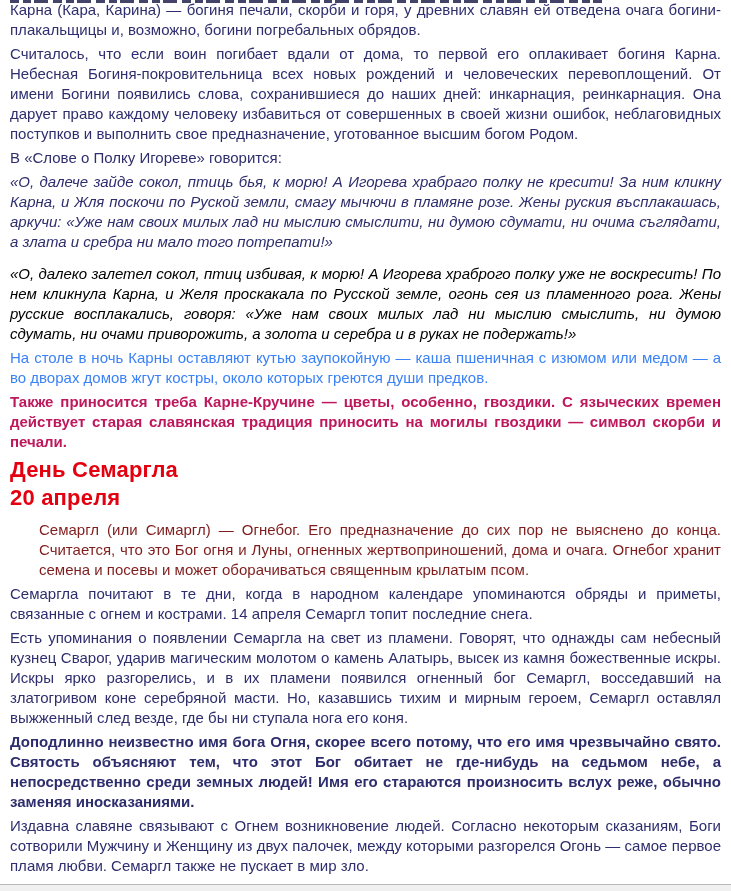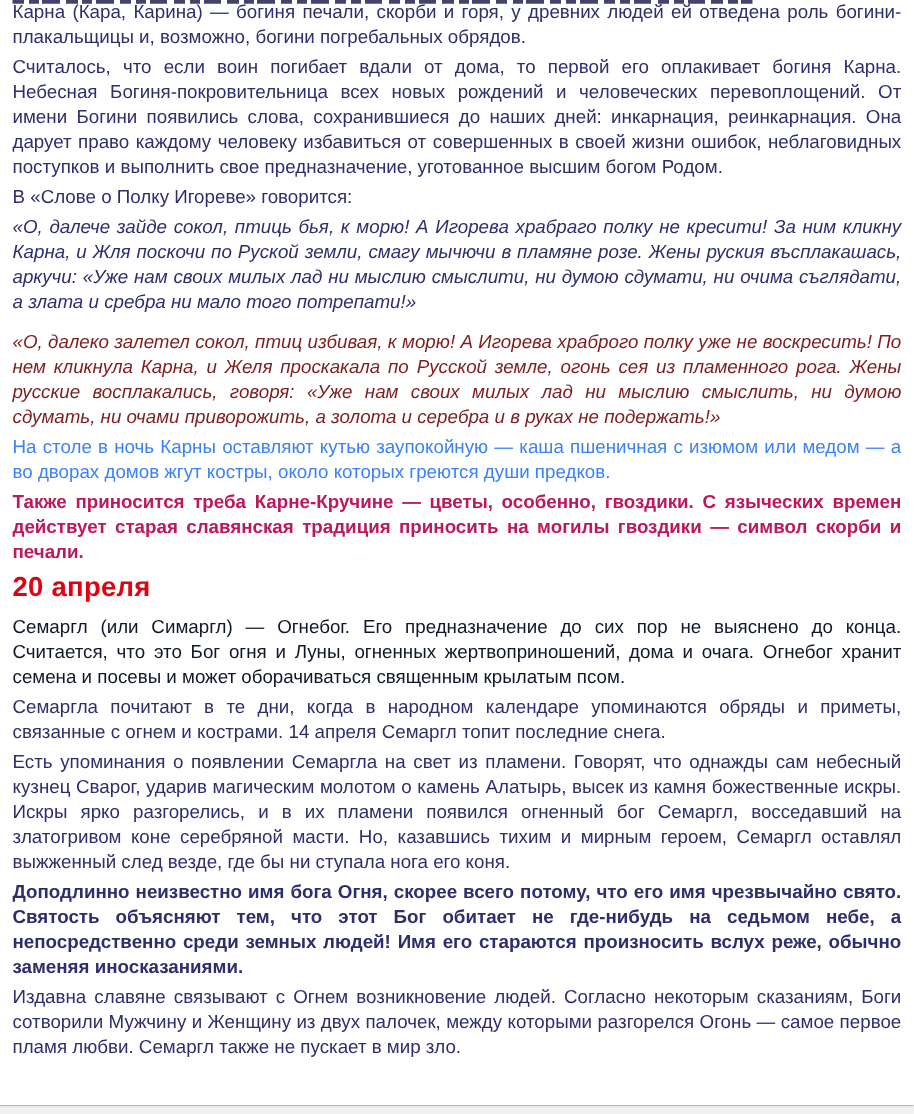--- a/index.html
+++ b/index.html
@@ -59,33 +59,34 @@
   }
 </style>
 </head>
 <body>
 
 <div class="crop-remnant"></div>
 
 <div class="content">
 
 
-  <p style="color: rgb(46, 46, 110);">Карна (Кара, Карина) — богиня печали, скорби и горя, у древних людей ей отведена роль богини-плакальщицы и, возможно, богини погребальных обрядов.</p>
+  <p style="color: rgb(46, 46, 110);">Карна (Кара, Карина) — богиня печали, скорби и горя, у древних славян ей отведена очага богини-плакальщицы и, возможно, богини погребальных обрядов.</p>
   <p style="color: rgb(46, 46, 110);">Считалось, что если воин погибает вдали от дома, то первой его оплакивает богиня Карна. Небесная Богиня-покровительница всех новых рождений и человеческих перевоплощений. От имени Богини появились слова, сохранившиеся до наших дней: инкарнация, реинкарнация. Она дарует право каждому человеку избавиться от совершенных в своей жизни ошибок, неблаговидных поступков и выполнить свое предназначение, уготованное высшим богом Родом.</p>
   <p style="color: rgb(46, 46, 110);">В «Слове о Полку Игореве» говорится:</p>
   <p class="quote" style="color: rgb(46, 46, 110);">«О, далече зайде сокол, птиць бья, к морю! А Игорева храбраго полку не кресити! За ним кликну Карна, и Жля поскочи по Руской земли, смагу мычючи в пламяне розе. Жены руския въсплакашась, аркучи: «Уже нам своих милых лад ни мыслию смыслити, ни думою сдумати, ни очима съглядати, а злата и сребра ни мало того потрепати!»</p>
-  <p class="quote" style="color: #7f1d1d; margin-top: 12px;">«О, далеко залетел сокол, птиц избивая, к морю! А Игорева храброго полку уже не воскресить! По нем кликнула Карна, и Желя проскакала по Русской земле, огонь сея из пламенного рога. Жены русские восплакались, говоря: «Уже нам своих милых лад ни мыслию смыслить, ни думою сдумать, ни очами приворожить, а золота и серебра и в руках не подержать!»</p>
+  <p class="quote" style="color: #000000; margin-top: 12px;">«О, далеко залетел сокол, птиц избивая, к морю! А Игорева храброго полку уже не воскресить! По нем кликнула Карна, и Желя проскакала по Русской земле, огонь сея из пламенного рога. Жены русские восплакались, говоря: «Уже нам своих милых лад ни мыслию смыслить, ни думою сдумать, ни очами приворожить, а золота и серебра и в руках не подержать!»</p>
   <p style="color: #3b82f6;">На столе в ночь Карны оставляют кутью заупокойную — каша пшеничная с изюмом или медом — а во дворах домов жгут костры, около которых греются души предков.</p>
   <p style="color: #be185d; font-weight: bold;">Также приносится треба Карне-Кручине — цветы, особенно, гвоздики. С языческих времен действует старая славянская традиция приносить на могилы гвоздики — символ скорби и печали.</p>
 
   <div class="heading heading-2 accent" style="color: rgb(227, 0, 15);">
+    <div class="heading-line">День Семаргла</div>
     <div class="heading-line">20 апреля</div>
   </div>
 
-  <p style="color: #0f172a;">Семаргл (или Симаргл) — Огнебог. Его предназначение до сих пор не выяснено до конца. Считается, что это Бог огня и Луны, огненных жертвоприношений, дома и очага. Огнебог хранит семена и посевы и может оборачиваться священным крылатым псом.</p>
+  <p style="color: #7f1d1d; margin-left: 29px;">Семаргл (или Симаргл) — Огнебог. Его предназначение до сих пор не выяснено до конца. Считается, что это Бог огня и Луны, огненных жертвоприношений, дома и очага. Огнебог хранит семена и посевы и может оборачиваться священным крылатым псом.</p>
   <p style="color: rgb(46, 46, 110);">Семаргла почитают в те дни, когда в народном календаре упоминаются обряды и приметы, связанные с огнем и кострами. 14 апреля Семаргл топит последние снега.</p>
   <p style="color: rgb(46, 46, 110);">Есть упоминания о появлении Семаргла на свет из пламени. Говорят, что однажды сам небесный кузнец Сварог, ударив магическим молотом о камень Алатырь, высек из камня божественные искры. Искры ярко разгорелись, и в их пламени появился огненный бог Семаргл, восседавший на златогривом коне серебряной масти. Но, казавшись тихим и мирным героем, Семаргл оставлял выжженный след везде, где бы ни ступала нога его коня.</p>
   <p style="color: rgb(46, 46, 110); font-weight: bold;">Доподлинно неизвестно имя бога Огня, скорее всего потому, что его имя чрезвычайно свято. Святость объясняют тем, что этот Бог обитает не где-нибудь на седьмом небе, а непосредственно среди земных людей! Имя его стараются произносить вслух реже, обычно заменяя иносказаниями.</p>
   <p style="color: rgb(46, 46, 110);">Издавна славяне связывают с Огнем возникновение людей. Согласно некоторым сказаниям, Боги сотворили Мужчину и Женщину из двух палочек, между которыми разгорелся Огонь — самое первое пламя любви. Семаргл также не пускает в мир зло.</p>
 
 </div>
 
 <div class="bottom-bar" style="background: rgb(240, 240, 240);"></div>
 
 </body></html>

